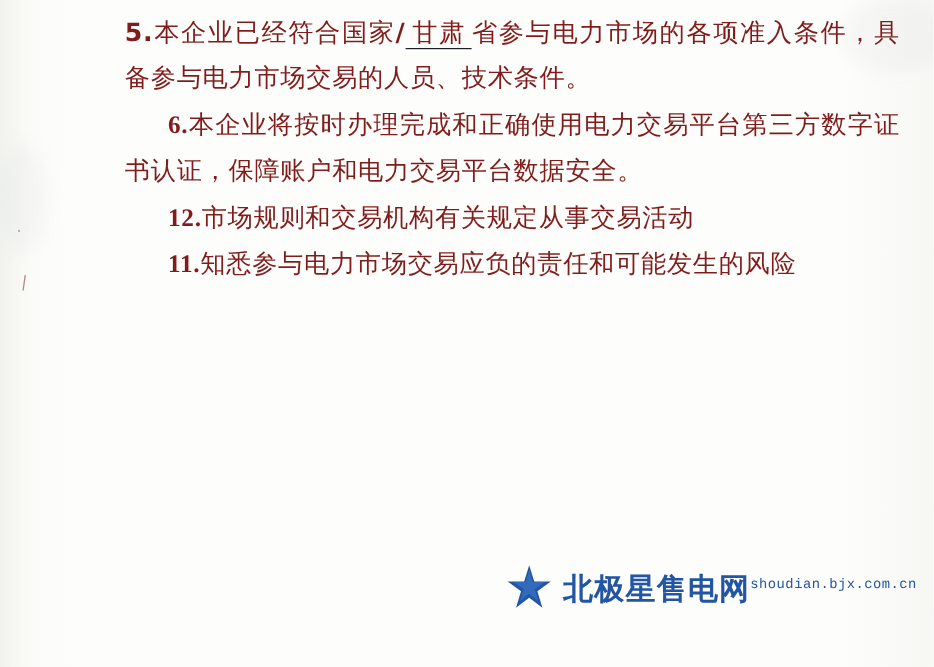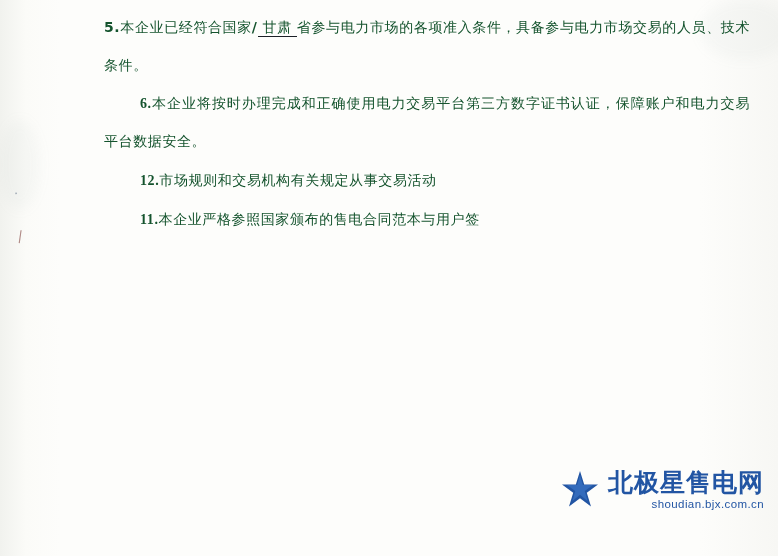--- a/index.html
+++ b/index.html
@@ -29,23 +29,23 @@
     filter: blur(6px);
   }
   .doc {
     position: absolute;
     inset: 0;
     padding: 8px 28px 0 104px;
     box-sizing: border-box;
   }
   .para {
     font-family: "DejaVu Sans", sans-serif;
-    font-size: 14px;
+    font-size: 21px;
     line-height: 38px;
-    color: #14532d;
+    color: #7f1d1d;
     letter-spacing: 0.6px;
     margin: 0 0 1px 0;
     text-align: justify;
     text-justify: inter-ideograph;
     white-space: pre-wrap;
     text-indent: 0;
   }
   .para.indent {
     text-indent: 36px;
     font-family: Liberation Serif, serif;
@@ -81,32 +81,32 @@
   }
   .wm-star {
     position: relative;
     width: 40px;
     height: 40px;
     flex: none;
   }
   .wm-star svg { display: block; }
   .wm-text {
     display: flex;
-    flex-direction: column;
+    flex-direction: row;
     line-height: 1;
   }
   .wm-title {
     font-family: "DejaVu Sans", sans-serif;
     font-size: 25px;
     font-weight: 700;
     color: #1a4fa0;
     letter-spacing: 1px;
   }
   .wm-url {
-    font-family: Liberation Sans, sans-serif;
+    font-family: Liberation Mono, monospace;
     font-size: 11.5px;
     color: #1a4fa0;
     letter-spacing: 0.4px;
     margin-top: 4px;
     text-align: right;
   }
 </style>
 </head>
 <body>
 
@@ -121,21 +121,21 @@
 
   <p class="para"><span class="num">5.</span><span>本企业已经符合国家</span><span class="slash">/</span><span class="underlined">甘肃</span><span>省参与电力市场的各项准入条件，具备参与电力市场交易的人员、技术条件。</span></p>
 
   <p class="para indent"><span class="num">6.</span><span>本企业将按时办理完成和正确使用电力交易平台第三方数字证书认证，保障账户和电力交易平台数据安全。</span></p>
 
 
 
 
   <p class="para indent"><span class="num">12.</span><span>市场规则和交易机构有关规定从事交易活动</span></p>
 
-  <p class="para indent"><span class="num">11.</span><span>本企业严格参照国家颁布的售电合同范本与用户签</span></p>
+  <p class="para indent"><span class="num">11.</span><span>知悉参与电力市场交易应负的责任和可能发生的风险</span></p>
 
 </div>
 
 <div class="watermark">
   <div class="wm-star">
     <svg width="40" height="40" viewBox="0 0 40 40" aria-hidden="true">
       <polygon points="20,1 24.2,14.5 38,14.5 26.8,22.8 31,36.5 20,28.2 9,36.5 13.2,22.8 2,14.5 15.8,14.5" fill="#1a4fa0"></polygon>
       <polygon points="20,5 22.8,14.9 33,14.9 24.7,21 27.6,31 20,24.8 12.4,31 15.3,21 7,14.9 17.2,14.9" fill="#3b7ad0" opacity="0.55"></polygon>
     </svg>
   </div>

